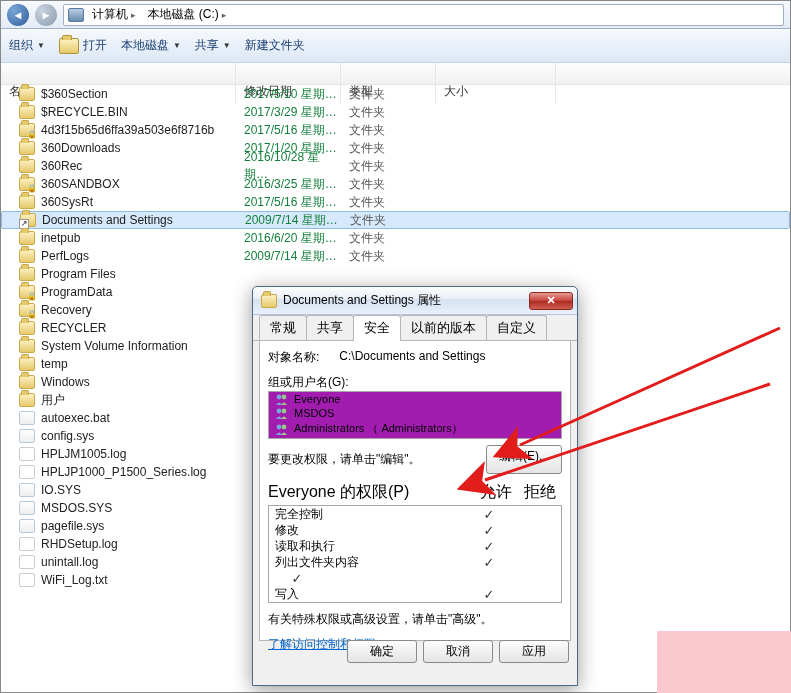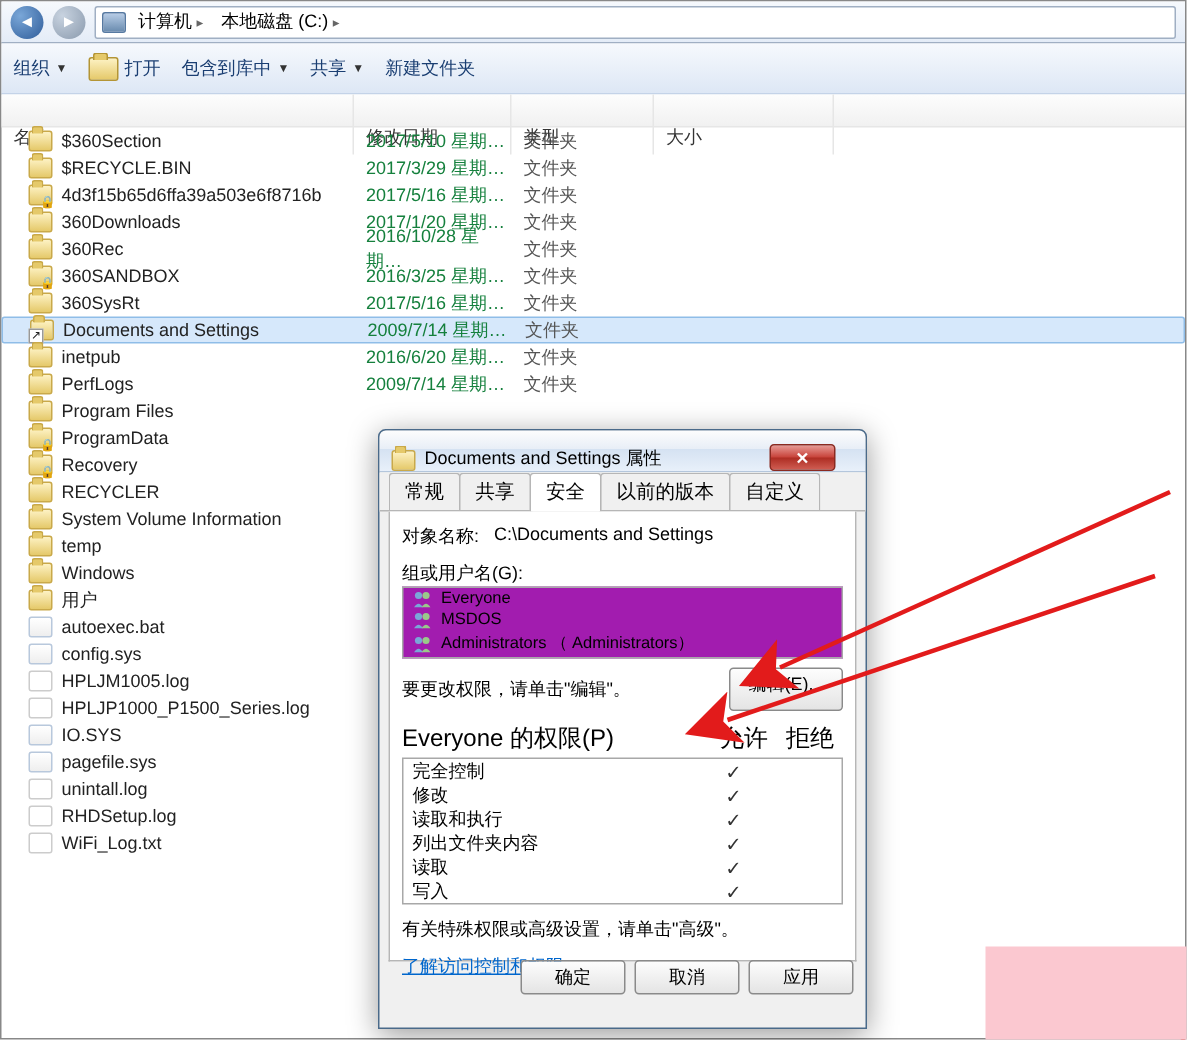--- a/index.html
+++ b/index.html
@@ -40,31 +40,31 @@
 .folder { background: linear-gradient(#fdf2c4,#e5c96a); border: 1px solid #c9a94a; border-radius: 2px; position: relative; }
 .folder::before { content:''; position:absolute; top:-4px; left:1px; width:6px; height:4px; background:#e5c96a; border:1px solid #c9a94a; border-bottom:none; border-radius:2px 2px 0 0;}
 .folder.lock::after { content:'🔒'; position:absolute; right:-3px; bottom:-3px; font-size:8px; }
 .folder.shortcut::after { content:'↗'; position:absolute; left:-2px; bottom:-3px; font-size:8px; background:#fff; width:8px; height:8px; text-align:center; line-height:8px; border:1px solid #999; }
 .file { background: linear-gradient(#fff,#eef3f9); border:1px solid #b8c8dc; border-radius:2px; }
 .file.sys { background: linear-gradient(#fff,#eee); }
 .file.txt { background:#fff; border:1px solid #ccc; }
 
 
 .dialog { position: absolute; left: 252px; top: 286px; width: 326px; height: 400px; background: #f0f0f0; border: 1px solid #4a6a8a; border-radius: 5px 5px 0 0; box-shadow: 0 4px 20px rgba(0,0,0,0.4); }
-.titlebar { height: 28px; background: linear-gradient(#fdfdfd,#e8eef7 45%,#d5e2f2 46%,#e8f0fa); border-bottom: 1px solid #b4c6dc; display: flex; align-items: flex-end; padding: 0 20px 0 8px; gap: 6px; border-radius: 5px 5px 0 0; }
+.titlebar { height: 28px; background: linear-gradient(#fdfdfd,#e8eef7 45%,#d5e2f2 46%,#e8f0fa); border-bottom: 1px solid #b4c6dc; display: flex; align-items: center; padding: 0 4px 0 8px; gap: 6px; border-radius: 5px 5px 0 0; }
 .titlebar .ico { width:16px; height:14px; }
 .titlebar .title { flex: 1; font-size: 12px; color: #000; }
 .close-btn { width: 44px; height: 18px; background: linear-gradient(#e79a95,#c8443b 48%,#ae2d23 52%,#cf5d52); border: 1px solid #8a2a21; border-radius: 3px; display:flex; align-items:center; justify-content:center; color:#fff; font-weight:bold; font-size:11px; }
 
 .tabs { height: 26px; display: flex; align-items: flex-end; padding: 4px 6px 0 6px; gap: 0; border-bottom: 1px solid #b6b6b6; background: #f0f0f0; }
 .tab { padding: 3px 10px; font-size: 13px; border: 1px solid #b6b6b6; border-bottom: none; background: #f0f0f0; border-radius: 3px 3px 0 0; margin-right: -1px; position: relative; }
 .tab.active { background: #fff; z-index: 2; padding-bottom: 4px; margin-bottom: -1px; }
 
 .panel { background: #fff; margin: 0 6px 6px 6px; border: 1px solid #b6b6b6; border-top: none; padding: 8px; height: 300px; }
-.field-row { display: flex; gap: 10px; margin-bottom: 8px; font-size: 12px; }
+.field-row { display: flex; gap: 20px; margin-bottom: 8px; font-size: 12px; }
 .field-row .lbl { white-space: nowrap; }
 .groupbox { border: 1px solid #a8a8a8; background: #a21caf; height: 48px; overflow: auto; margin-bottom: 6px; }
 .g-row { display: flex; align-items: center; gap: 5px; padding: 1px 6px; font-size: 11px; font-family: Tahoma, sans-serif; }
 .user-ico { width: 14px; height: 12px; }
 .user-ico svg { width:14px; height:12px; }
 .hint { font-size: 12px; margin: 6px 0; }
 .btn { border: 1px solid #8a8a8a; background: linear-gradient(#fdfdfd,#e4e4e4); padding: 2px 12px; font-size: 12px; border-radius: 3px; min-width: 70px; text-align: center; }
 .btn.highlight { border: 1px solid #3c7fb1; box-shadow: 0 0 3px #6fb7e9; }
 .edit-row { display: flex; justify-content: flex-end; margin-bottom: 8px; }
 .edit-row .hint { flex: 1; }
@@ -111,21 +111,21 @@
   <div class="toolbar">
     <div class="tb-item">
         <span>组织</span> 
         <span class="dd">▼</span>
       </div>
     <div class="tb-item">
         <span class="open-icon"></span>
         <span>打开</span>
       </div>
     <div class="tb-item">
-        <span>包含到库中</span> 
+        <span>本地磁盘</span> 
         <span class="dd">▼</span>
       </div>
     <div class="tb-item">
         <span>共享</span> 
         <span class="dd">▼</span>
       </div>
     <div class="tb-item">
         <span>新建文件夹</span>
       </div>
   </div>
@@ -340,39 +340,48 @@
             <span class="fico file sys"></span>
             <span>IO.SYS</span>
           </div>
           <div class="c-date"></div>
           <div class="c-type"></div>
           <div class="c-size"></div>
         </div>
         <div class="row">
           <div class="c-name">
             <span class="fico file sys"></span>
+            <span>MSDOS.SYS</span>
+          </div>
+          <div class="c-date"></div>
+          <div class="c-type"></div>
+          <div class="c-size"></div>
+        </div>
+        <div class="row">
+          <div class="c-name">
+            <span class="fico file sys"></span>
             <span>pagefile.sys</span>
+          </div>
+          <div class="c-date"></div>
+          <div class="c-type"></div>
+          <div class="c-size"></div>
+        </div>
+        <div class="row">
+          <div class="c-name">
+            <span class="fico file txt"></span>
+            <span>RHDSetup.log</span>
           </div>
           <div class="c-date"></div>
           <div class="c-type"></div>
           <div class="c-size"></div>
         </div>
         <div class="row">
           <div class="c-name">
             <span class="fico file txt"></span>
             <span>unintall.log</span>
-          </div>
-          <div class="c-date"></div>
-          <div class="c-type"></div>
-          <div class="c-size"></div>
-        </div>
-        <div class="row">
-          <div class="c-name">
-            <span class="fico file txt"></span>
-            <span>RHDSetup.log</span>
           </div>
           <div class="c-date"></div>
           <div class="c-type"></div>
           <div class="c-size"></div>
         </div>
         <div class="row">
           <div class="c-name">
             <span class="fico file txt"></span>
             <span>WiFi_Log.txt</span>
           </div>
@@ -456,21 +465,20 @@
           <span class="pn">读取和执行</span>
           <span class="pc">✓</span>
           <span class="pc"></span>
         </div>
         <div class="perm-row">
           <span class="pn">列出文件夹内容</span>
           <span class="pc">✓</span>
           <span class="pc"></span>
         </div>
         <div class="perm-row">
-          <span class="pn">读取</span>
           <span class="pc">✓</span>
           <span class="pc"></span>
         </div>
         <div class="perm-row">
           <span class="pn">写入</span>
           <span class="pc">✓</span>
           <span class="pc"></span>
         </div>
       </div>
     <div class="adv">

